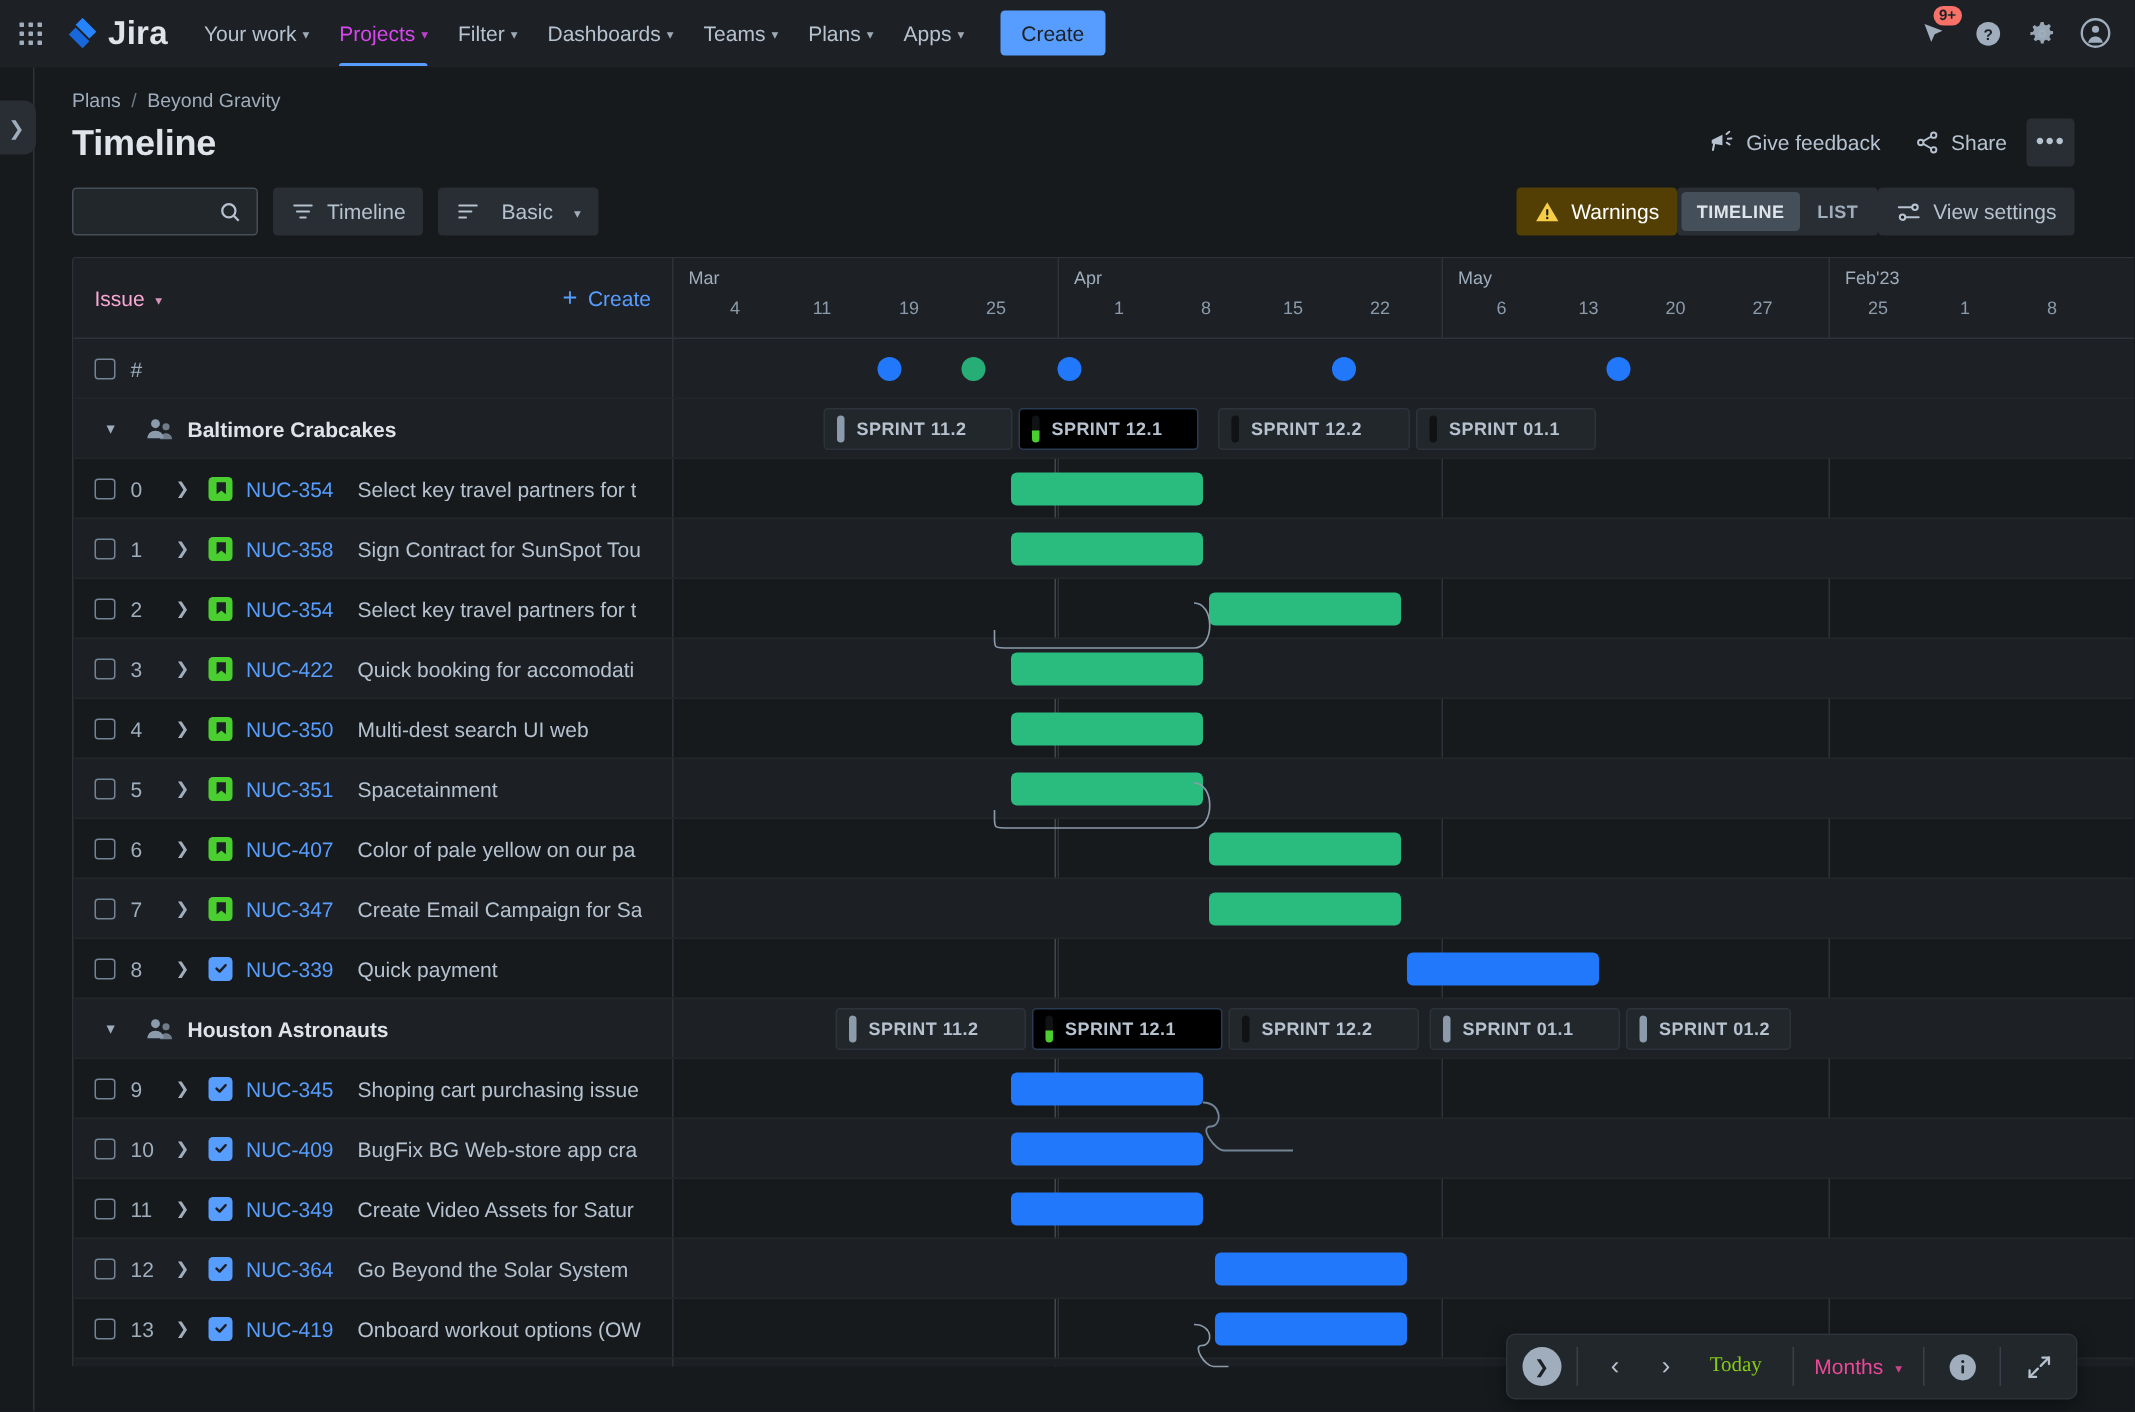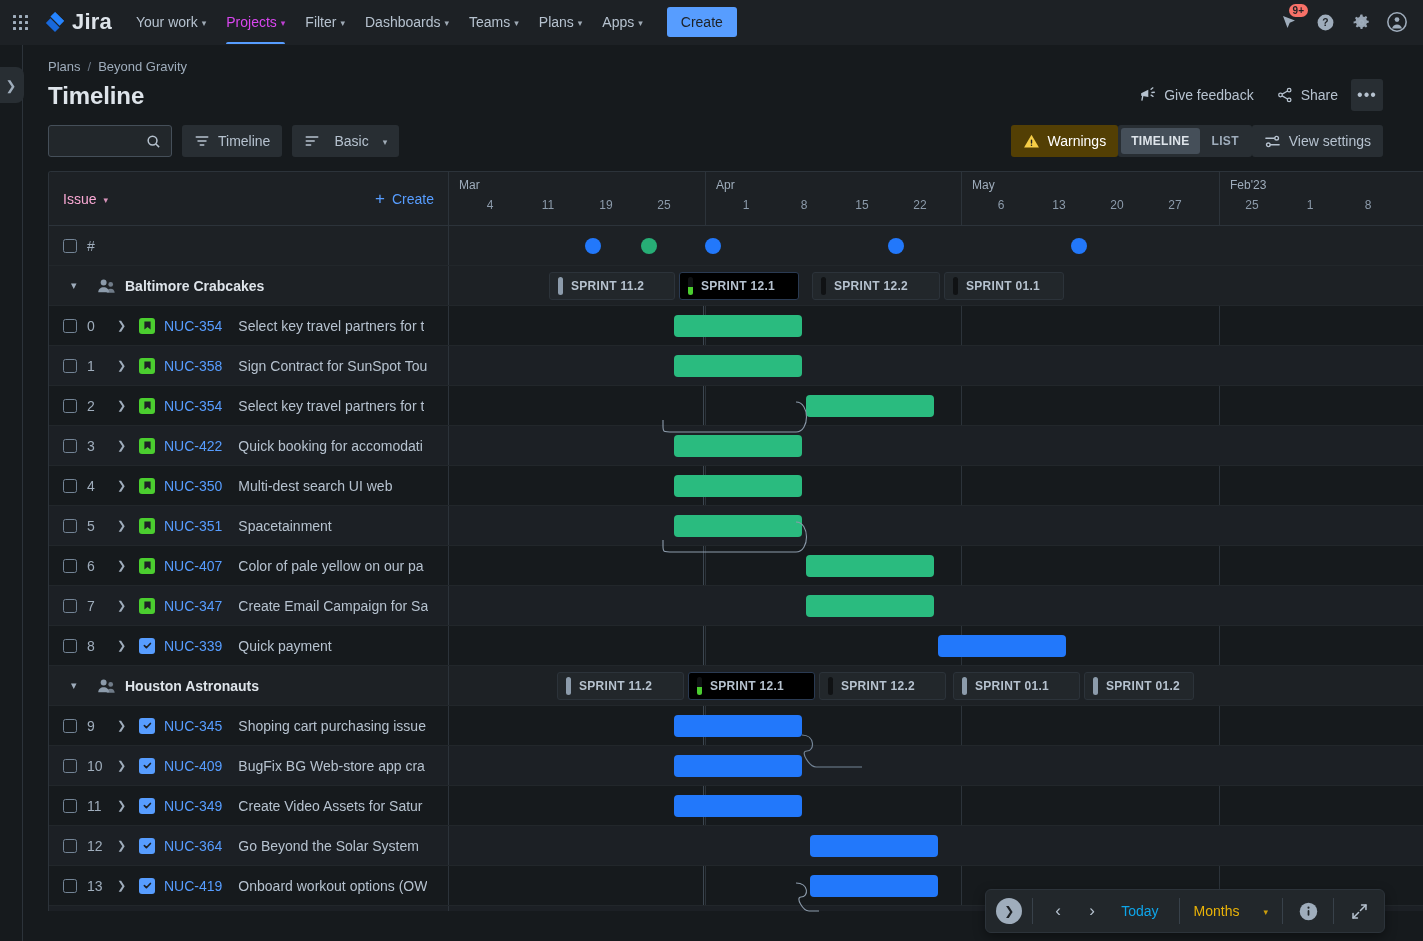--- a/index.html
+++ b/index.html
@@ -304,22 +304,22 @@
     width: 26px; height: 26px; border-radius: 50%;
     background: #9FADBC; color: #1D2125;
     display: flex; align-items: center; justify-content: center;
     font-size: 12px; cursor: pointer;
   }
   .fb-arrow {
     width: 30px; height: 30px; border-radius: 3px;
     display: flex; align-items: center; justify-content: center;
     color: #B6C2CF; font-size: 17px; cursor: pointer;
   }
-  .fb-text { font-size: 14px; color: #0ea5e9; padding: 0 10px; cursor: pointer; }
-  .fb-select { display: flex; align-items: center; gap: 24px; font-size: 14px; color: #eab308; cursor: pointer; padding: 0 4px; }
+  .fb-text { font-size: 14px; color: #84cc16; padding: 0 10px; cursor: pointer; font-family: Liberation Serif, serif; }
+  .fb-select { display: flex; align-items: center; gap: 8px; font-size: 14px; color: #ec4899; cursor: pointer; padding: 0 4px; }
   .fb-icon { width: 30px; height: 30px; display: flex; align-items: center; justify-content: center; cursor: pointer; }
 
   svg { display: block; }
 </style>
 </head>
 <body>
 
 <div class="topnav">
 
   <div class="app-switcher">

